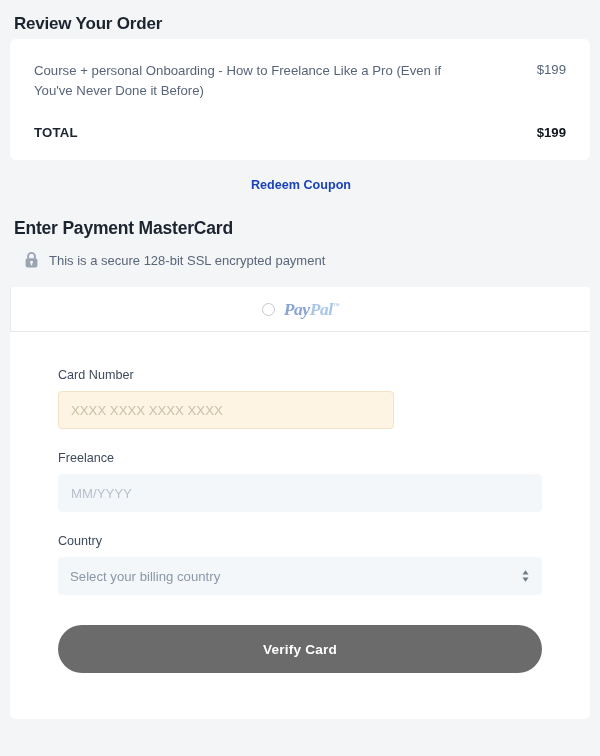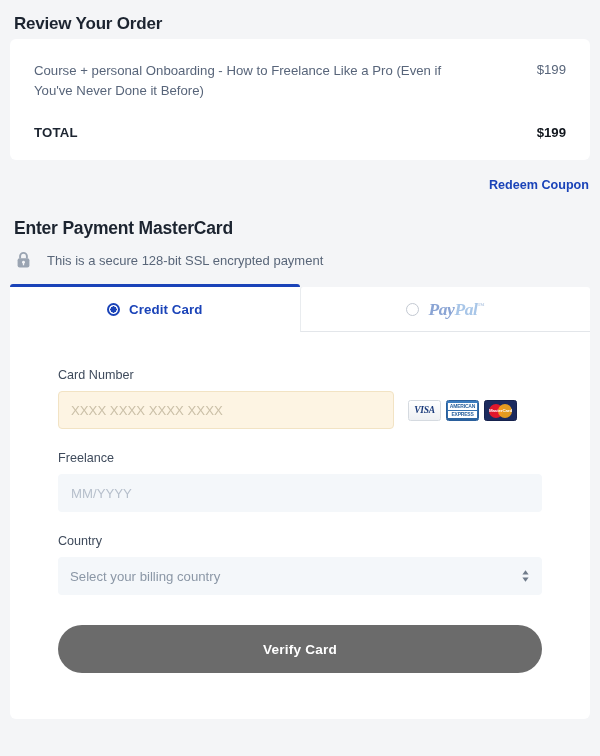--- a/index.html
+++ b/index.html
@@ -61,41 +61,42 @@
   }
   .order-total-price {
     font-size: 13.2px;
     font-weight: bold;
     color: #10151c;
   }
 
   
   .coupon-wrap {
     display: flex;
-    justify-content: flex-end;
+    justify-content: center;
     padding: 18px 11px 0 13px;
   }
   .coupon-link {
     font-size: 12.6px;
     font-weight: bold;
     color: #1a43b8;
     text-decoration: none;
     cursor: pointer;
   }
 
   
   #payment-title {
     padding: 26px 14px 0 14px;
     font-size: 17.5px;
   }
   .ssl-row {
     display: flex;
     align-items: center;
-    gap: 16px;
+    gap: 10px;
     padding: 12px 0 0 16px;
+    margin-left: 8px;
   }
   .lock-icon { flex: 0 0 auto; display: block; }
   .ssl-text {
     font-size: 13px;
     color: #596679;
   }
 
   
   .tabs {
     display: flex;
@@ -335,51 +336,33 @@
   <svg class="lock-icon" width="15" height="18" viewBox="0 0 15 18">
     <path d="M4.1 7.5 V5.3 a3.4 3.4 0 0 1 6.8 0 V7.5" fill="none" stroke="#9aa4b2" stroke-width="1.9"></path>
     <rect x="1.6" y="7.2" width="11.8" height="9.4" rx="2" fill="#9aa4b2"></rect>
     <circle cx="7.5" cy="11.2" r="1.45" fill="#f4f5f7"></circle>
     <rect x="6.85" y="11.2" width="1.3" height="3.1" fill="#f4f5f7"></rect>
   </svg>
   <span class="ssl-text">This is a secure 128-bit SSL encrypted payment</span>
 </div>
 
 <div class="tabs">
-  <div class="tab tab-active">
-    <span class="radio radio-on"></span>
-    <span class="tab-label">Credit Card</span>
-  </div>
   <div class="tab tab-inactive">
     <span class="radio radio-off"></span>
     <span class="paypal-logo"><span class="pp-pay">Pay</span><span class="pp-pal">Pal</span><span class="pp-tm">™</span></span>
   </div>
 </div>
 
 <div class="form-card">
 
   <div>
     <label class="field-label">Card Number</label>
     <div class="card-number-row">
       <div class="card-number-field">
         <input class="input input-focused" type="text" placeholder="XXXX XXXX XXXX XXXX" style="">
-      </div>
-      <div class="card-brands">
-        <div class="brand brand-visa">
-          <span class="visa-text">VISA</span>
-        </div>
-        <div class="brand brand-amex">
-          <span class="amex-line">AMERICAN</span>
-          <span class="amex-line">EXPRESS</span>
-        </div>
-        <div class="brand brand-mc">
-          <span class="mc-circle mc-red"></span>
-          <span class="mc-circle mc-yellow"></span>
-          <span class="mc-text">MasterCard</span>
-        </div>
       </div>
     </div>
   </div>
 
   <div class="two-col">
     <div class="col">
       <label class="field-label">Freelance</label>
       <input class="input" type="text" placeholder="MM/YYYY" style="">
     </div>
   </div>

